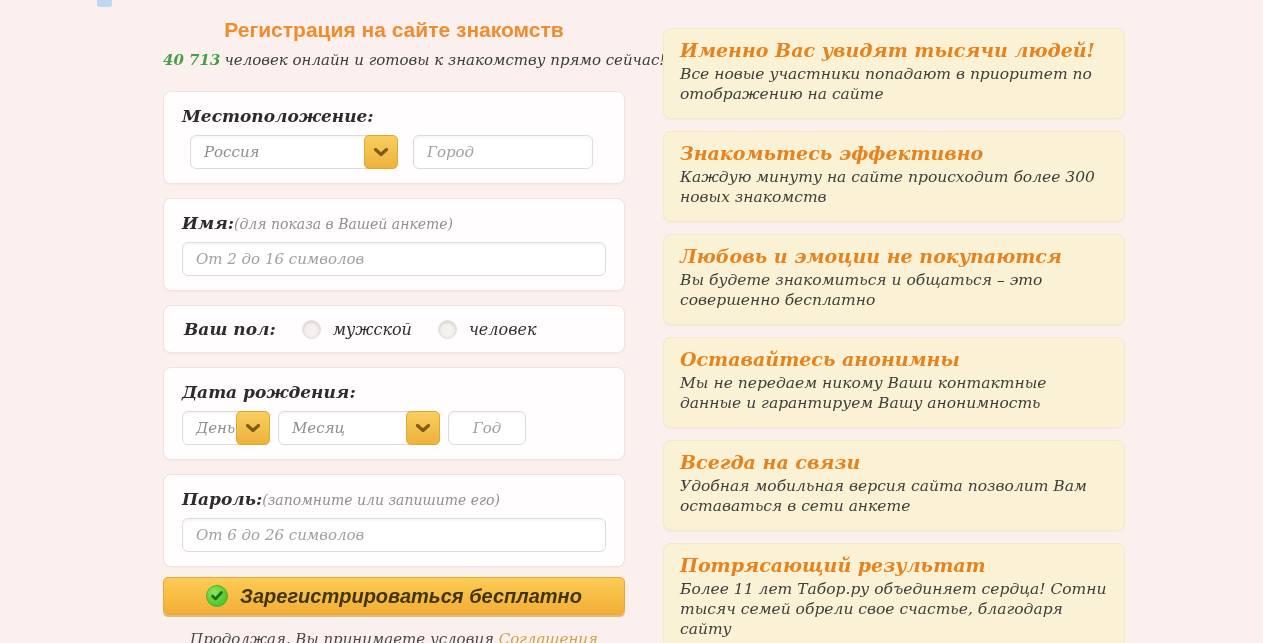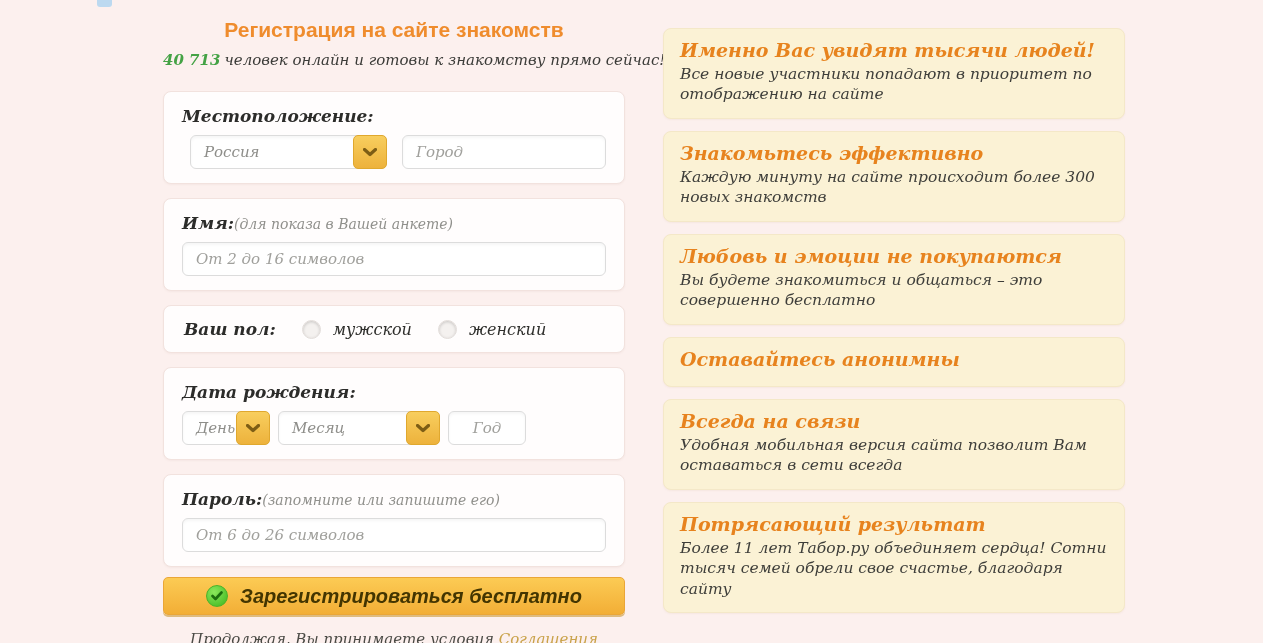--- a/index.html
+++ b/index.html
@@ -72,21 +72,21 @@
     height:34px; background:#fff;
     border:1px solid #dcdcdc; border-radius:6px;
     box-shadow:inset 0 2px 3px rgba(0,0,0,0.04);
     font-family:"DejaVu Serif","Liberation Serif",serif;
     font-size:15px; font-style:italic; color:#555; padding:0 13px;
     outline:none;
   }
   input::placeholder{ color:#a0a09c; font-style:italic; }
 
   .sel-country{ width:208px;margin-left:8px; }
-  .inp-city{ width:204px; }
+  .inp-city{ width:180px; }
   .inp-wide{ width:100%; }
   .sel-day{ width:88px; }
   .sel-month{ width:162px; }
   .inp-year{ width:78px; text-align:center; }
   .row-gap8{ gap:8px; }
 
   .gender-row{ display:flex; align-items:center; gap:12px; }
   .radio{
     width:19px; height:19px; border-radius:50%;
     background:#f4f1ef;
@@ -172,21 +172,21 @@
       <input class="inp-wide" type="text" placeholder="От 2 до 16 символов" style="">
     </div>
   </div>
 
   <div class="card slim">
     <div class="gender-row">
       <span class="field-label">Ваш пол:</span>
       <span class="radio"></span>
       <span class="radio-label">мужской</span>
       <span class="radio"></span>
-      <span class="radio-label">женский</span>
+      <span class="radio-label">человек</span>
     </div>
   </div>
 
   <div class="card">
     <div class="field-label">Дата рождения:</div>
     <div class="controls-row row-gap8">
       <div class="select sel-day">
         <span class="value">День</span>
         <span class="arrow-btn">
           <svg width="14" height="9" viewBox="0 0 14 9">
@@ -237,22 +237,23 @@
   <div class="benefit">
     <div class="benefit-title">Знакомьтесь эффективно</div>
     <div class="benefit-text">Каждую минуту на сайте происходит более 300 новых знакомств</div>
   </div>
   <div class="benefit">
     <div class="benefit-title">Любовь и эмоции не покупаются</div>
     <div class="benefit-text">Вы будете знакомиться и общаться – это совершенно бесплатно</div>
   </div>
   <div class="benefit">
     <div class="benefit-title">Оставайтесь анонимны</div>
+    <div class="benefit-text">Мы не передаем никому Ваши контактные данные и гарантируем Вашу анонимность</div>
   </div>
   <div class="benefit">
     <div class="benefit-title">Всегда на связи</div>
-    <div class="benefit-text">Удобная мобильная версия сайта позволит Вам оставаться в сети всегда</div>
+    <div class="benefit-text">Удобная мобильная версия сайта позволит Вам оставаться в сети анкете</div>
   </div>
   <div class="benefit">
     <div class="benefit-title">Потрясающий результат</div>
     <div class="benefit-text">Более 11 лет Табор.ру объединяет сердца! Сотни тысяч семей обрели свое счастье, благодаря сайту</div>
   </div>
 </div>
 
 </body></html>

